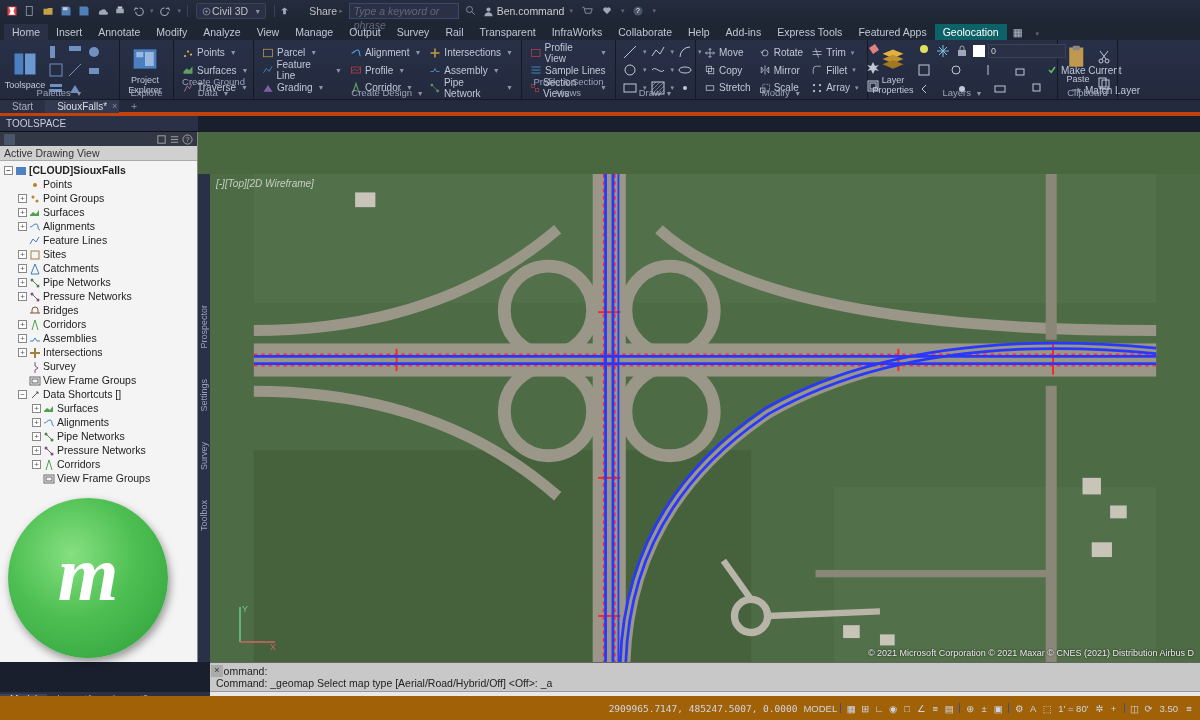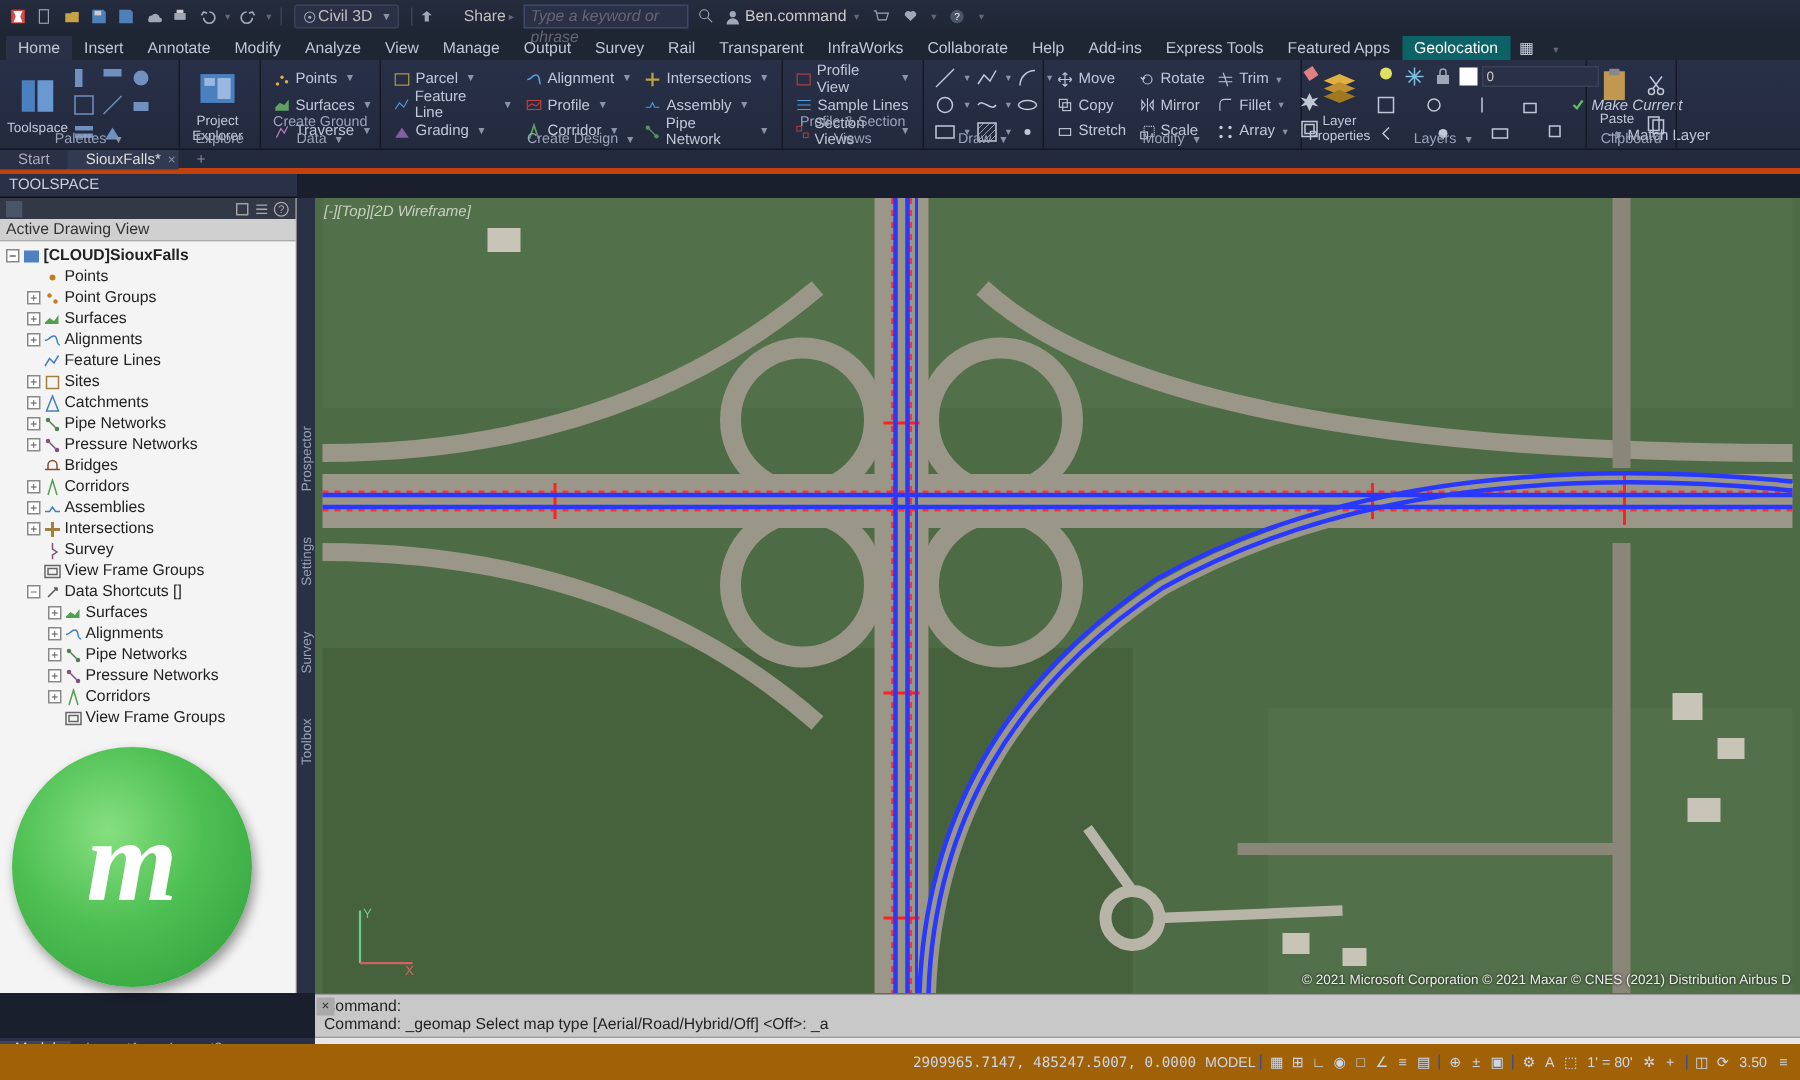--- a/index.html
+++ b/index.html
@@ -63,21 +63,21 @@
 .tree { flex:1; overflow:auto; background:#f4f4f4; padding:2px 0; }
 .tnode { display:flex; align-items:center; height:14px; padding-left:4px; gap:2px; cursor:pointer; }
 .tnode .exp { width:9px; height:9px; border:1px solid #888; font-size:8px; line-height:7px; text-align:center; color:#555; background:#fff; }
 .tnode .noexp { width:9px; }
 .tnode .nic { width:12px; height:11px; display:inline-block; }
 .tnode.bold { font-weight:bold; }
 .ind1 { padding-left:18px; }
 .ind2 { padding-left:32px; }
 
 
-.viewport { flex:1; position:relative; overflow:hidden; background:#4d6b44; }
+.viewport { flex:1; position:relative; overflow:hidden; background:#4d6b44;margin-top:42px; }
 .vtab { position:absolute; left:0; top:0; bottom:0; width:12px; background:#2a3146; display:flex; flex-direction:column; align-items:center; justify-content:center; gap:30px; }
 .vtab span { writing-mode:vertical-rl; transform:rotate(180deg); font-size:9px; color:#9aa4b8; cursor:pointer; }
 .canvas { position:absolute; left:12px; top:0; right:0; bottom:0; }
 .vhead { position:absolute; top:4px; left:6px; font-size:10px; color:#c8d0c0; font-style:italic; }
 .attrib { position:absolute; bottom:4px; right:6px; font-size:9px; color:#eee; text-shadow:0 0 2px #000; }
 .ucs { position:absolute; left:20px; bottom:10px; width:50px; height:50px; }
 
 
 .mapsvg { width:100%; height:100%; display:block; }
 
@@ -643,21 +643,21 @@
           <span class="smico">
               <svg viewBox="0 0 16 16">
                 <rect x="4" y="7" width="8" height="6" fill="#a0a8b8"></rect>
                 <path d="M6 7V5a2 2 0 014 0v2" fill="none" stroke="#a0a8b8"></path>
               </svg>
             </span>
           <span class="smico" style="background:#fff;width:12px;height:12px;"></span>
           <input class="layer-input" value="0" style="">
           <span class="car">▼</span>
         </div>
-        <div class="rrow" style="gap:16px;font-style:italic;">
+        <div class="rrow" style="gap:16px;">
           <span class="smico">
               <svg viewBox="0 0 16 16">
                 <rect x="3" y="3" width="10" height="10" fill="none" stroke="#c0c8d8"></rect>
               </svg>
             </span>
           <span class="smico">
               <svg viewBox="0 0 16 16">
                 <circle cx="8" cy="8" r="4" fill="none" stroke="#c0c8d8"></circle>
               </svg>
             </span>

